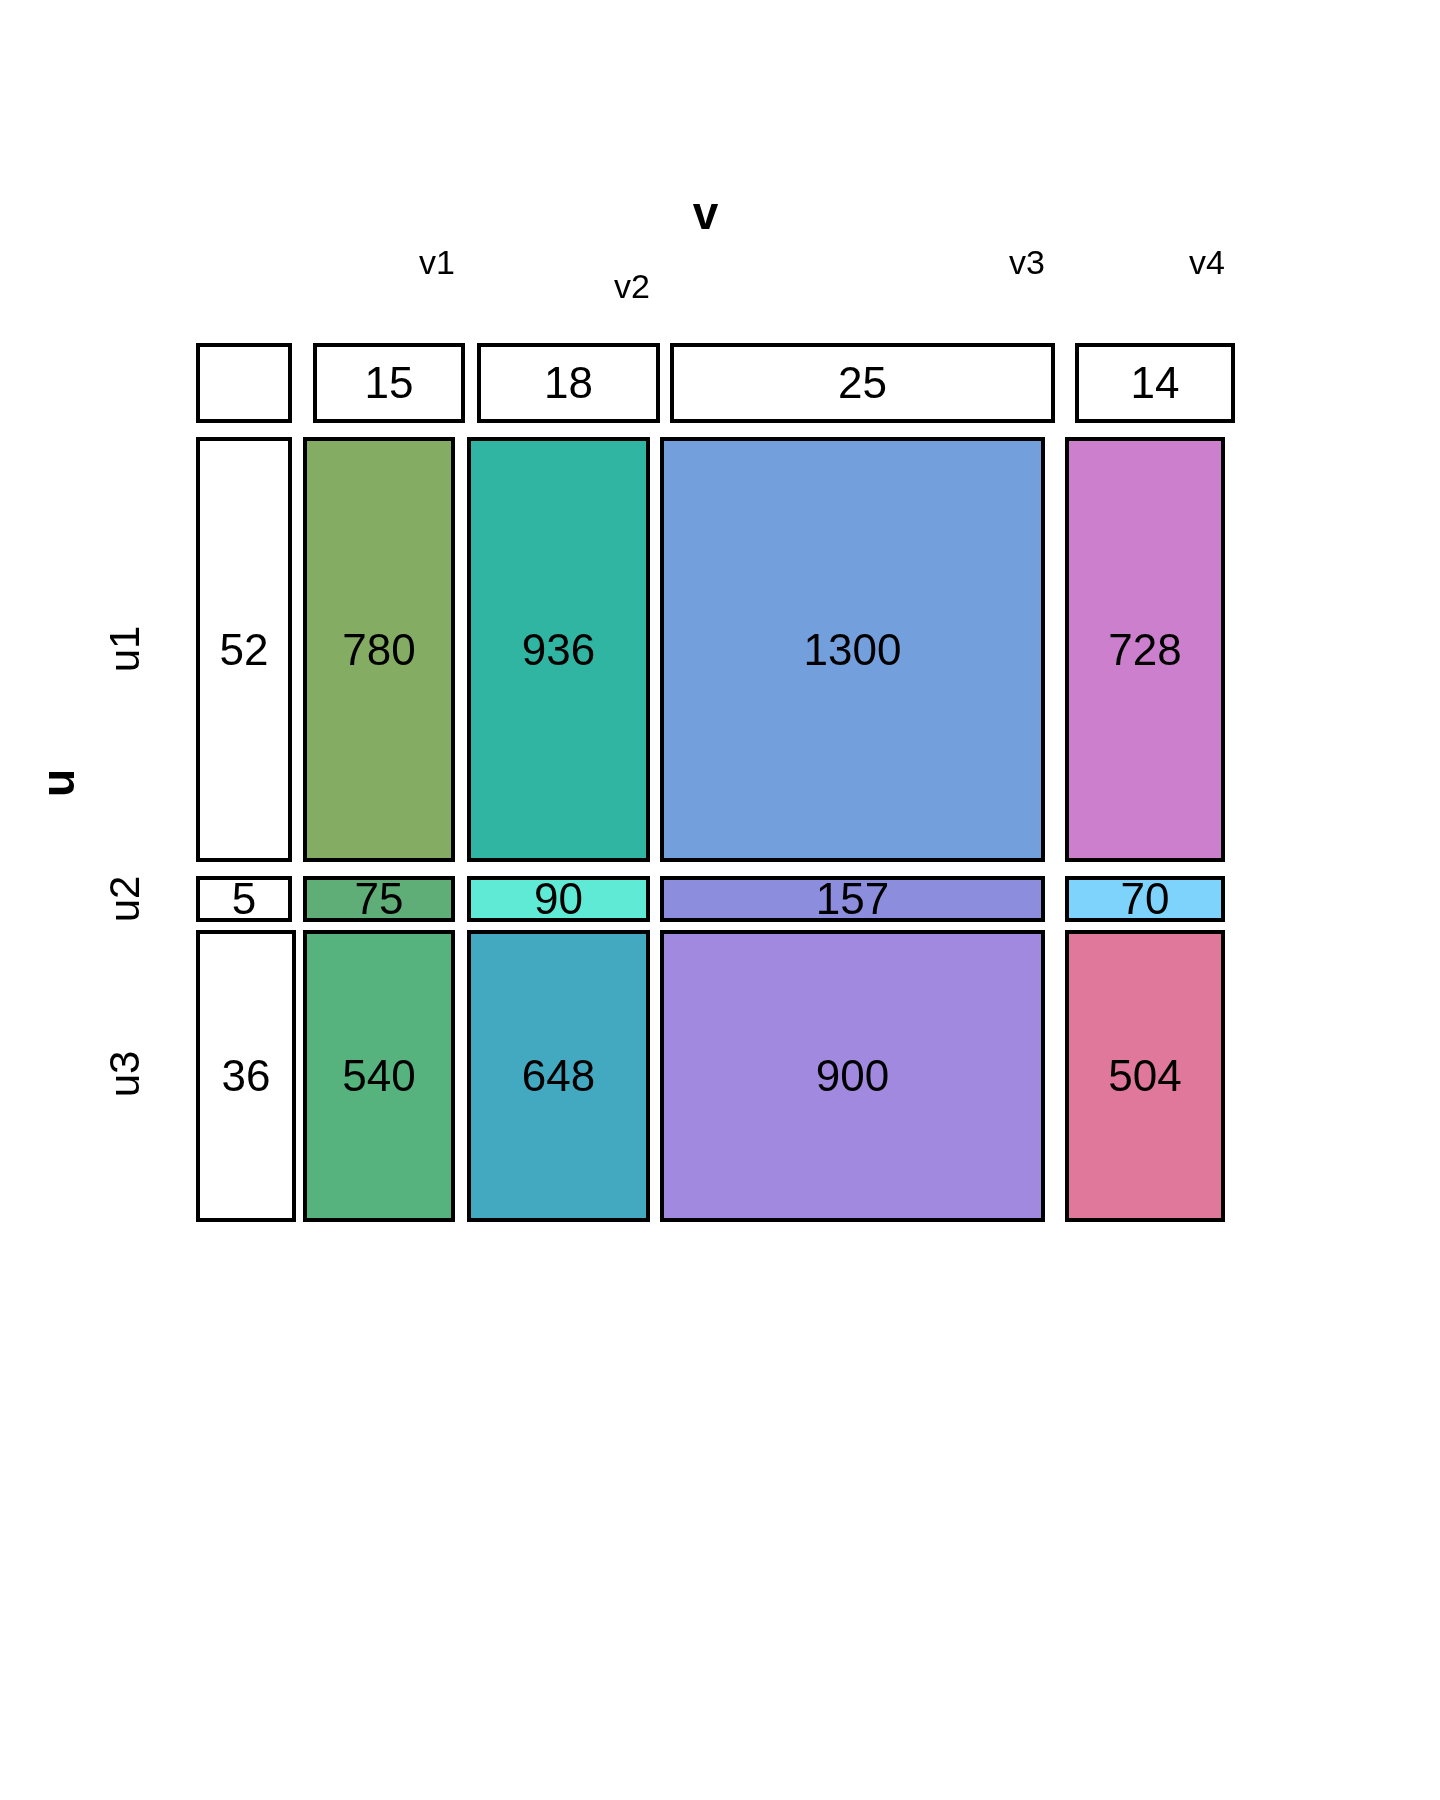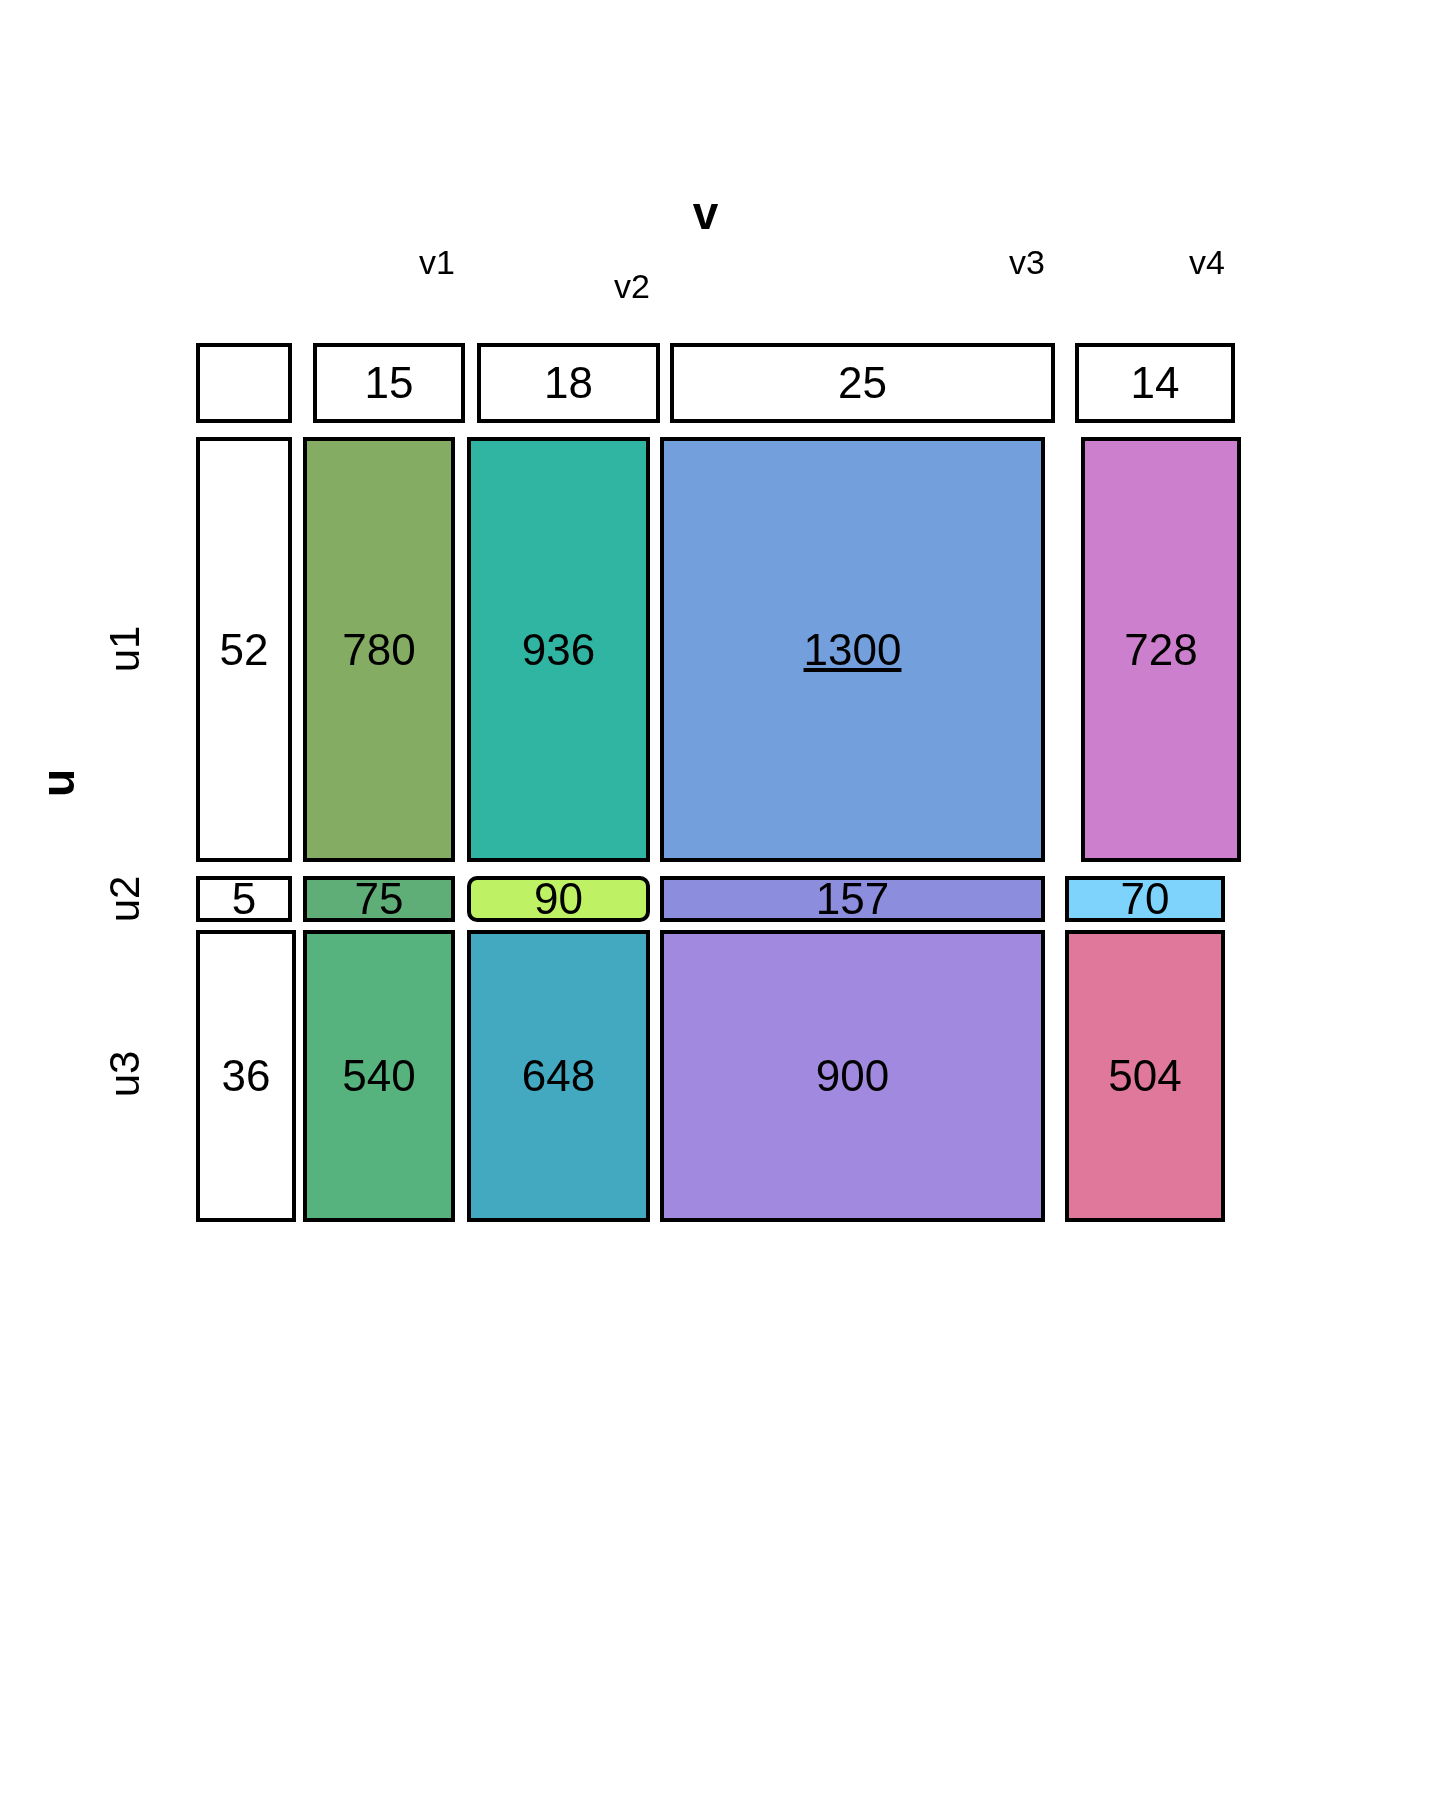--- a/index.html
+++ b/index.html
@@ -80,34 +80,34 @@
 
   <div class="cell margin" style="left:186px;top:437px;width:96px;height:425px;">
     <span class="val">52</span>
   </div>
   <div class="cell" style="left:303px;top:437px;width:152px;height:425px;background:#84AC62;">
     <span class="val">780</span>
   </div>
   <div class="cell" style="left:467px;top:437px;width:183px;height:425px;background:#2FB5A2;">
     <span class="val">936</span>
   </div>
-  <div class="cell" style="left:660px;top:437px;width:385px;height:425px;background:#749FDD;text-decoration:underline;">
+  <div class="cell" style="left:660px;top:437px;width:385px;height:425px;background:#749FDD;">
     <span class="val">1300</span>
   </div>
-  <div class="cell" style="left:1065px;top:437px;width:160px;height:425px;background:#CC7FCC;margin-left:16px;">
+  <div class="cell" style="left:1065px;top:437px;width:160px;height:425px;background:#CC7FCC;">
     <span class="val">728</span>
   </div>
 
   <div class="cell margin thin" style="left:186px;top:876px;width:96px;height:46px;">
     <span class="val">5</span>
   </div>
   <div class="cell thin" style="left:303px;top:876px;width:152px;height:46px;background:#5FAE78;">
     <span class="val">75</span>
   </div>
-  <div class="cell thin" style="left:467px;top:876px;width:183px;height:46px;background:#bef264;border-radius:10px;">
+  <div class="cell thin" style="left:467px;top:876px;width:183px;height:46px;background:#5eead4;">
     <span class="val">90</span>
   </div>
   <div class="cell thin" style="left:660px;top:876px;width:385px;height:46px;background:#8C8DDD;">
     <span class="val">157</span>
   </div>
   <div class="cell thin" style="left:1065px;top:876px;width:160px;height:46px;background:#7dd3fc;">
     <span class="val">70</span>
   </div>
 
   <div class="cell margin" style="left:186px;top:930px;width:100px;height:292px;">

